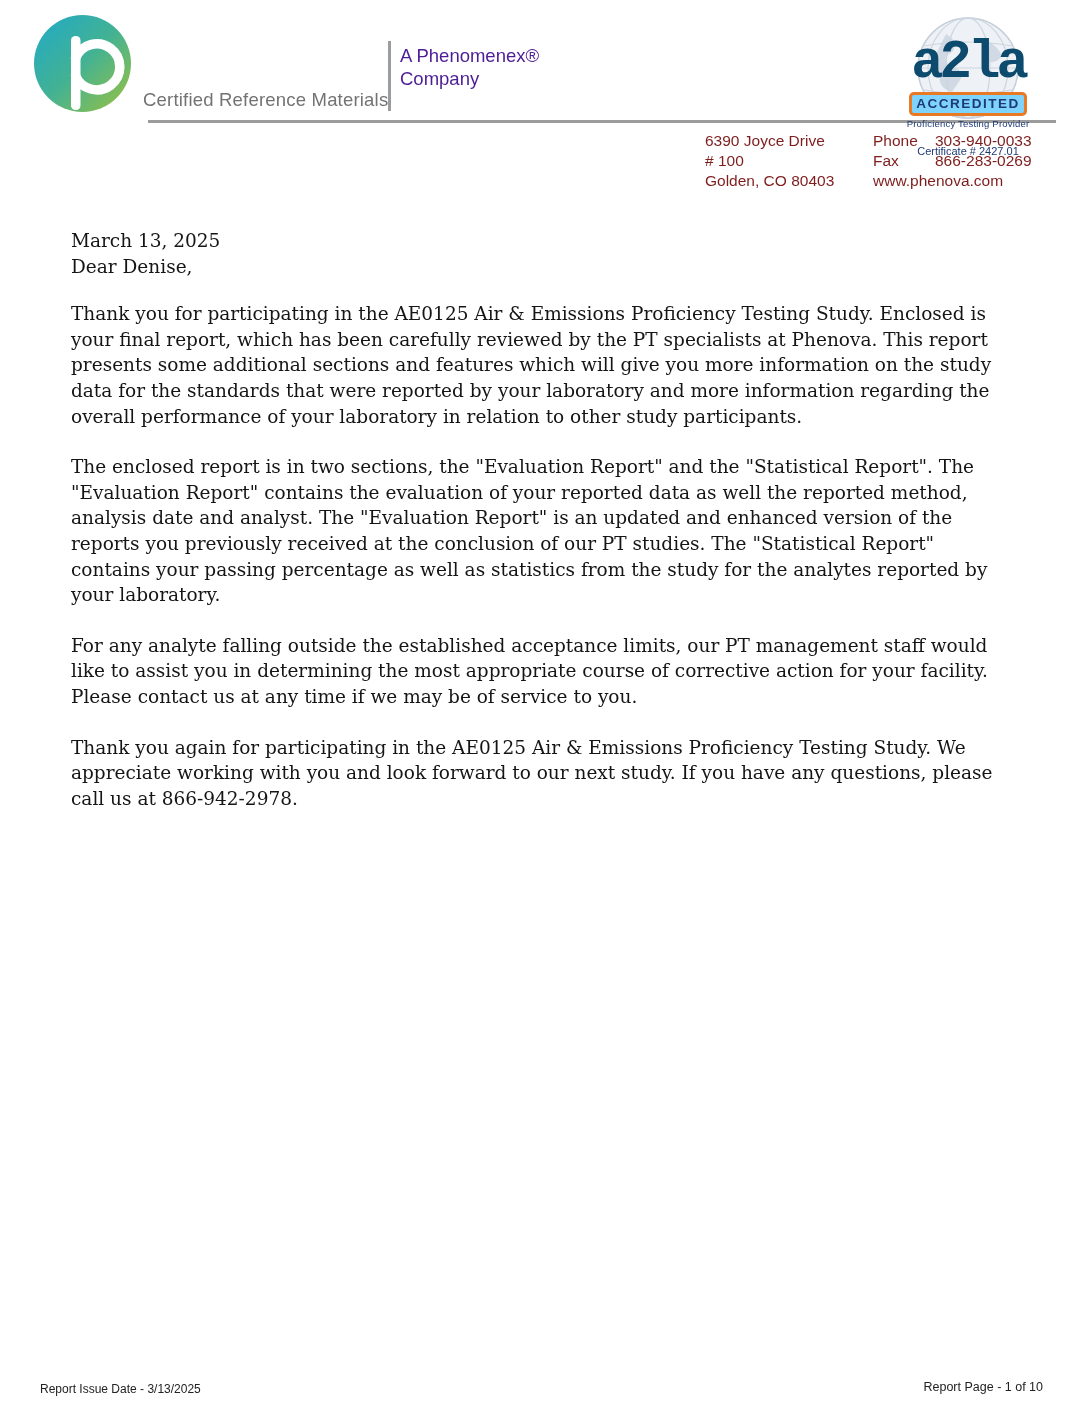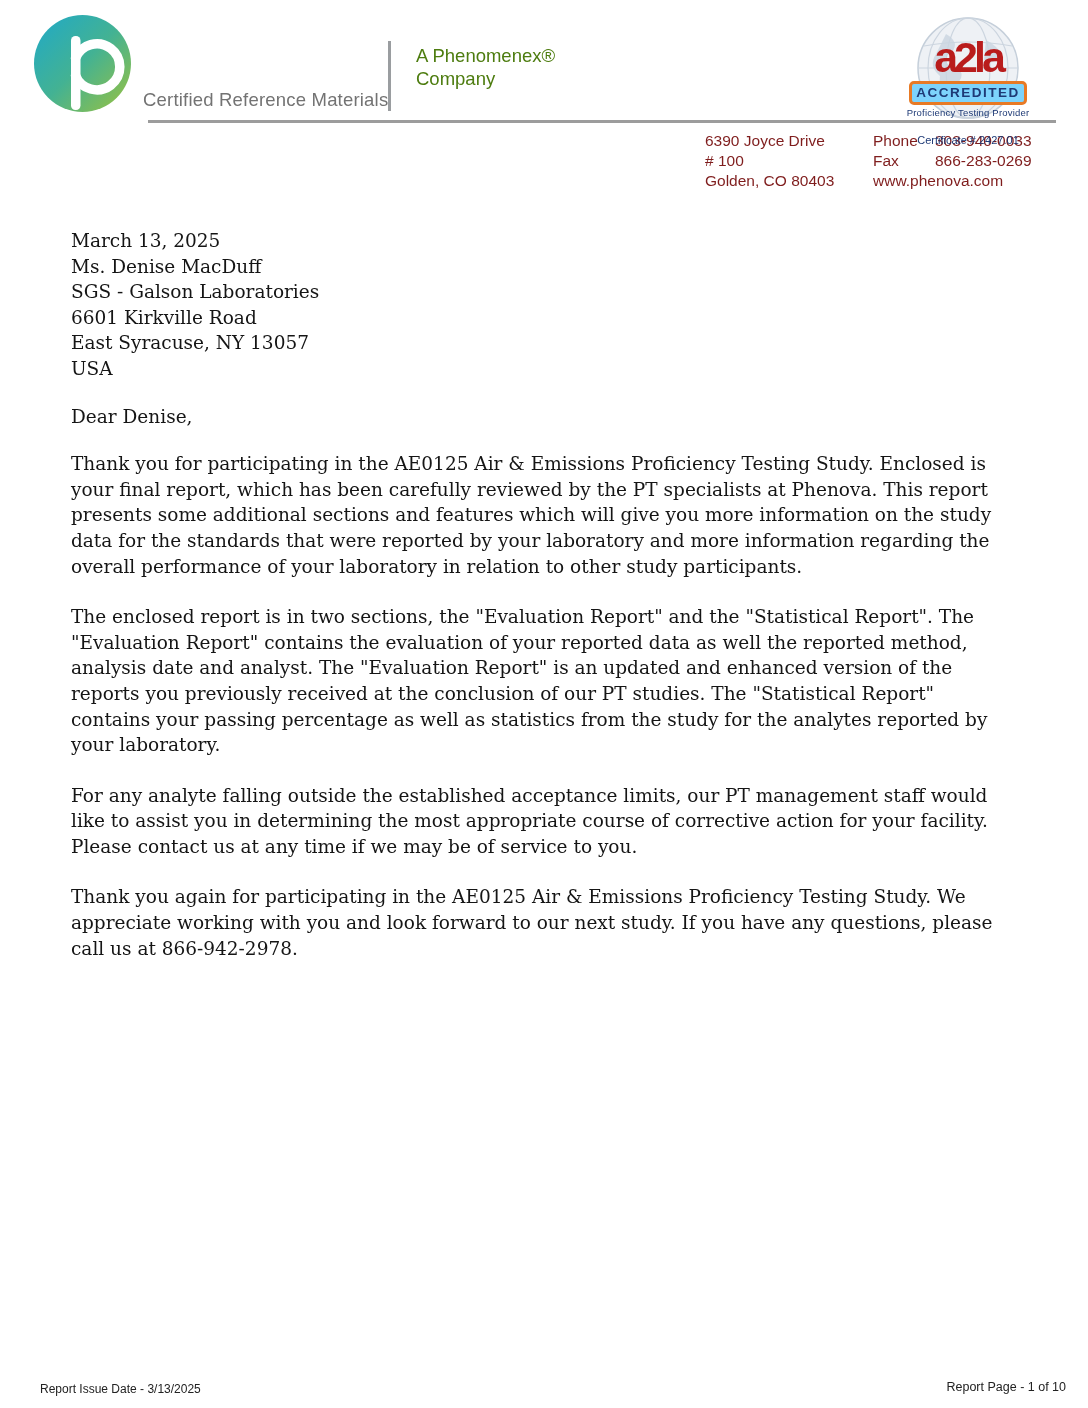--- a/index.html
+++ b/index.html
@@ -25,36 +25,36 @@
   .tagline {
     position: absolute; left: 143px; top: 89px;
     font-size: 18.5px; color: #737373; letter-spacing: 0.2px;
   }
   .brand-divider {
     position: absolute; left: 388px; top: 41px;
     width: 3px; height: 70px; background: #9a9da0;
   }
   .company-line {
     position: absolute; left: 400px; top: 44px;
-    font-size: 18.5px; color: #4d7c0f; line-height: 23px; margin-left: 16px;
+    font-size: 18.5px; color: #4c1d95; line-height: 23px;
   }
 
   .header-rule {
     position: absolute; left: 148px; top: 120px;
     width: 908px; height: 3px; background: #9c9c9c;
   }
 
   
   .badge { position: absolute; left: 903px; top: 14px; width: 130px; text-align: center; }
   .badge-globe { position: absolute; left: 13px; top: 2px; z-index: 0; }
   .badge-logo {
     position: relative; z-index: 1;
-    font-size: 43px; font-weight: 800; color: #b91c1c;
+    font-size: 54px; font-weight: 800; color: #0c4a6e;
     letter-spacing: -4px; line-height: 1; margin-top: 22px;
-    font-family: Liberation Sans, sans-serif;
+    font-family: Liberation Mono, monospace;
   }
   .badge-box {
     position: relative; z-index: 1;
     margin: 2px auto 0; width: 118px;
     background: #7dd3fc; border: 3px solid #e87a25; border-radius: 5px;
     font-size: 13.5px; font-weight: 700; color: #1e3a76;
     letter-spacing: 1.5px; padding: 1px 0 2px;
   }
   .badge-provider {
     position: relative; z-index: 1;
@@ -84,21 +84,21 @@
   .letter .recipient { margin-bottom: 22px; }
   .letter .salutation { margin-bottom: 22px; }
   .letter p { margin-bottom: 25px; }
 
   
   .footer-left {
     position: absolute; left: 40px; bottom: 12px;
     font-size: 12px; color: #222222; margin-top: 6px;
   }
   .footer-right {
-    position: absolute; right: 22px; bottom: 14px;
+    position: absolute; right: 45px; bottom: 14px;
     font-size: 12.5px; color: #222222;
   }
 </style>
 </head>
 <body>
 
 <div class="page">
 
   <div class="logo-mark">
     <svg width="97" height="97" viewBox="0 0 97 97" aria-hidden="true">
@@ -160,27 +160,20 @@
       </div>
       <div class="row">
         <span>www.phenova.com</span>
       </div>
     </div>
   </div>
 
   <div class="letter">
     <div class="date">March 13, 2025</div>
 
-    <div class="recipient">
-      <div>Ms. Denise MacDuff</div>
-      <div>SGS - Galson Laboratories</div>
-      <div>6601 Kirkville Road</div>
-      <div>East Syracuse, NY 13057</div>
-      <div>USA</div>
-    </div>
 
     <div class="salutation">Dear Denise,</div>
 
     <p>Thank you for participating in the AE0125 Air &amp; Emissions Proficiency Testing Study. Enclosed is your final report, which has been carefully reviewed by the PT specialists at Phenova.  This report presents some additional sections and features which will give you more information on the study data for the standards that were reported by your laboratory and more information regarding the overall performance of your laboratory in relation to other study participants.</p>
     <p>The enclosed report is in two sections, the "Evaluation Report" and the "Statistical Report". The "Evaluation Report" contains the evaluation of your reported data as well the reported method, analysis date and analyst.  The "Evaluation Report" is an updated and enhanced version of the reports you previously received at the conclusion of our PT studies.  The "Statistical Report" contains your passing percentage as well as statistics from the study for the analytes reported by your laboratory.</p>
     <p>For any analyte falling outside the established acceptance limits, our PT management staff would like to assist you in determining the most appropriate course of corrective action for your facility.  Please contact us at any time if we may be of service to you.</p>
     <p>Thank you again for participating in the AE0125 Air &amp; Emissions Proficiency Testing Study. We appreciate working with you and look forward to our next study.  If you have any questions, please call us at 866-942-2978.</p>
   </div>
 
   <div class="footer-left">Report Issue Date - 3/13/2025</div>

